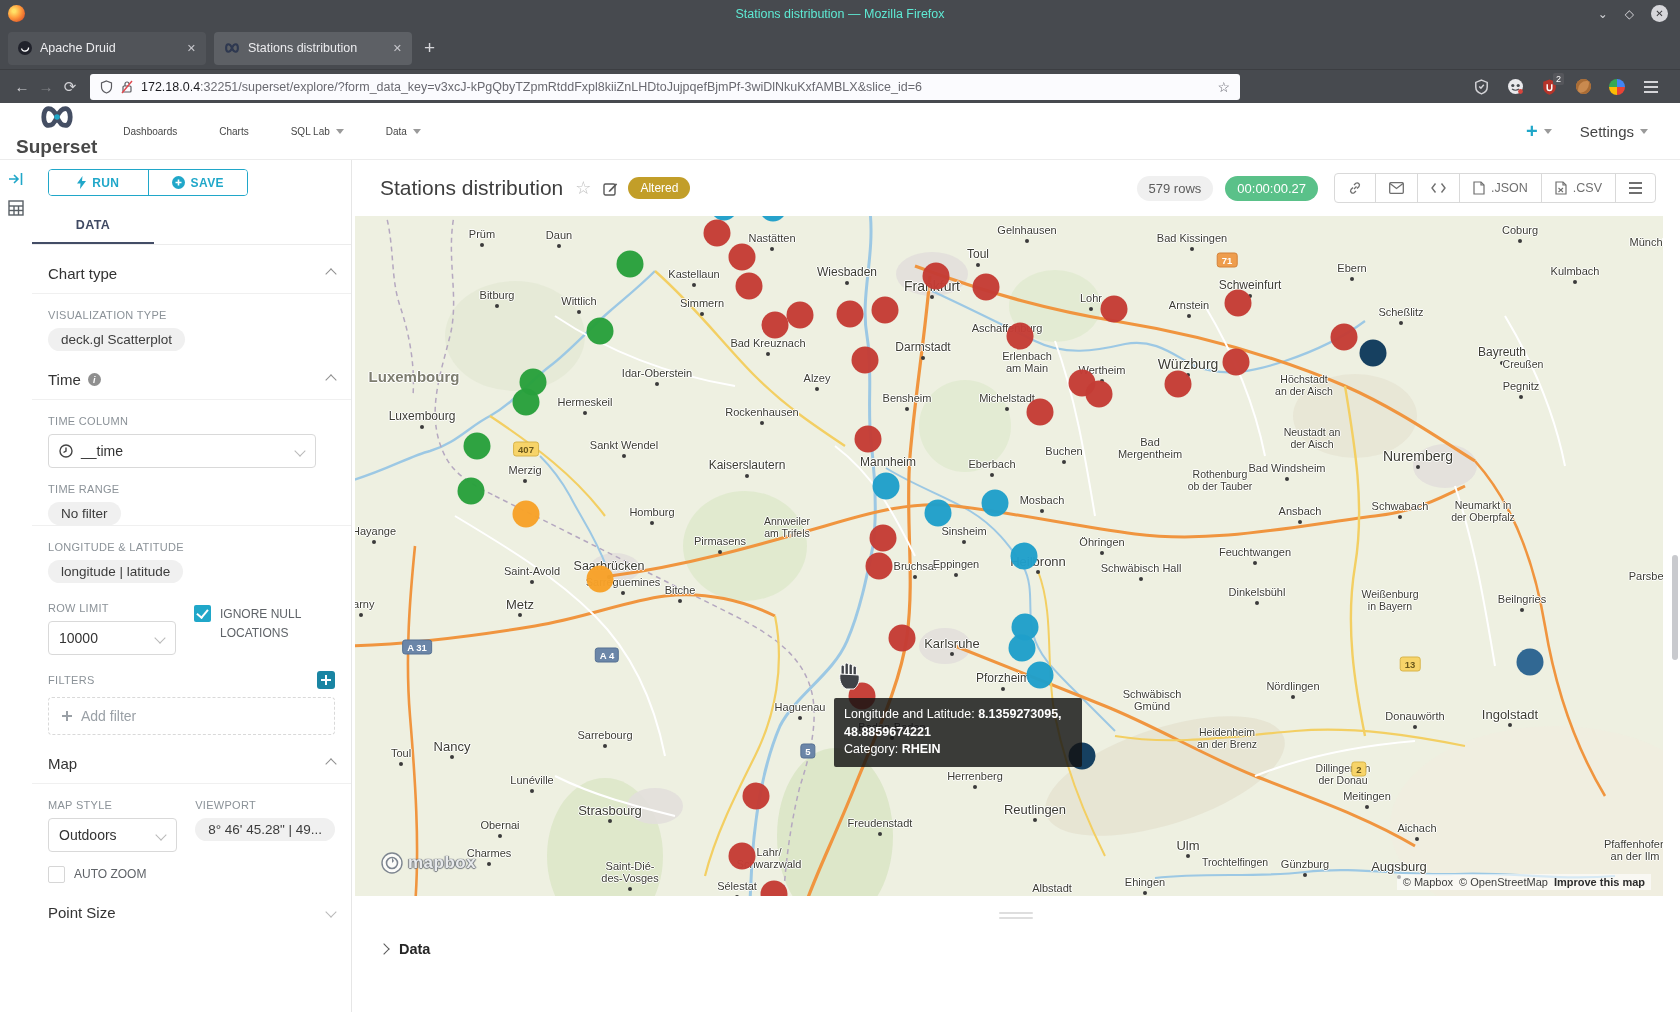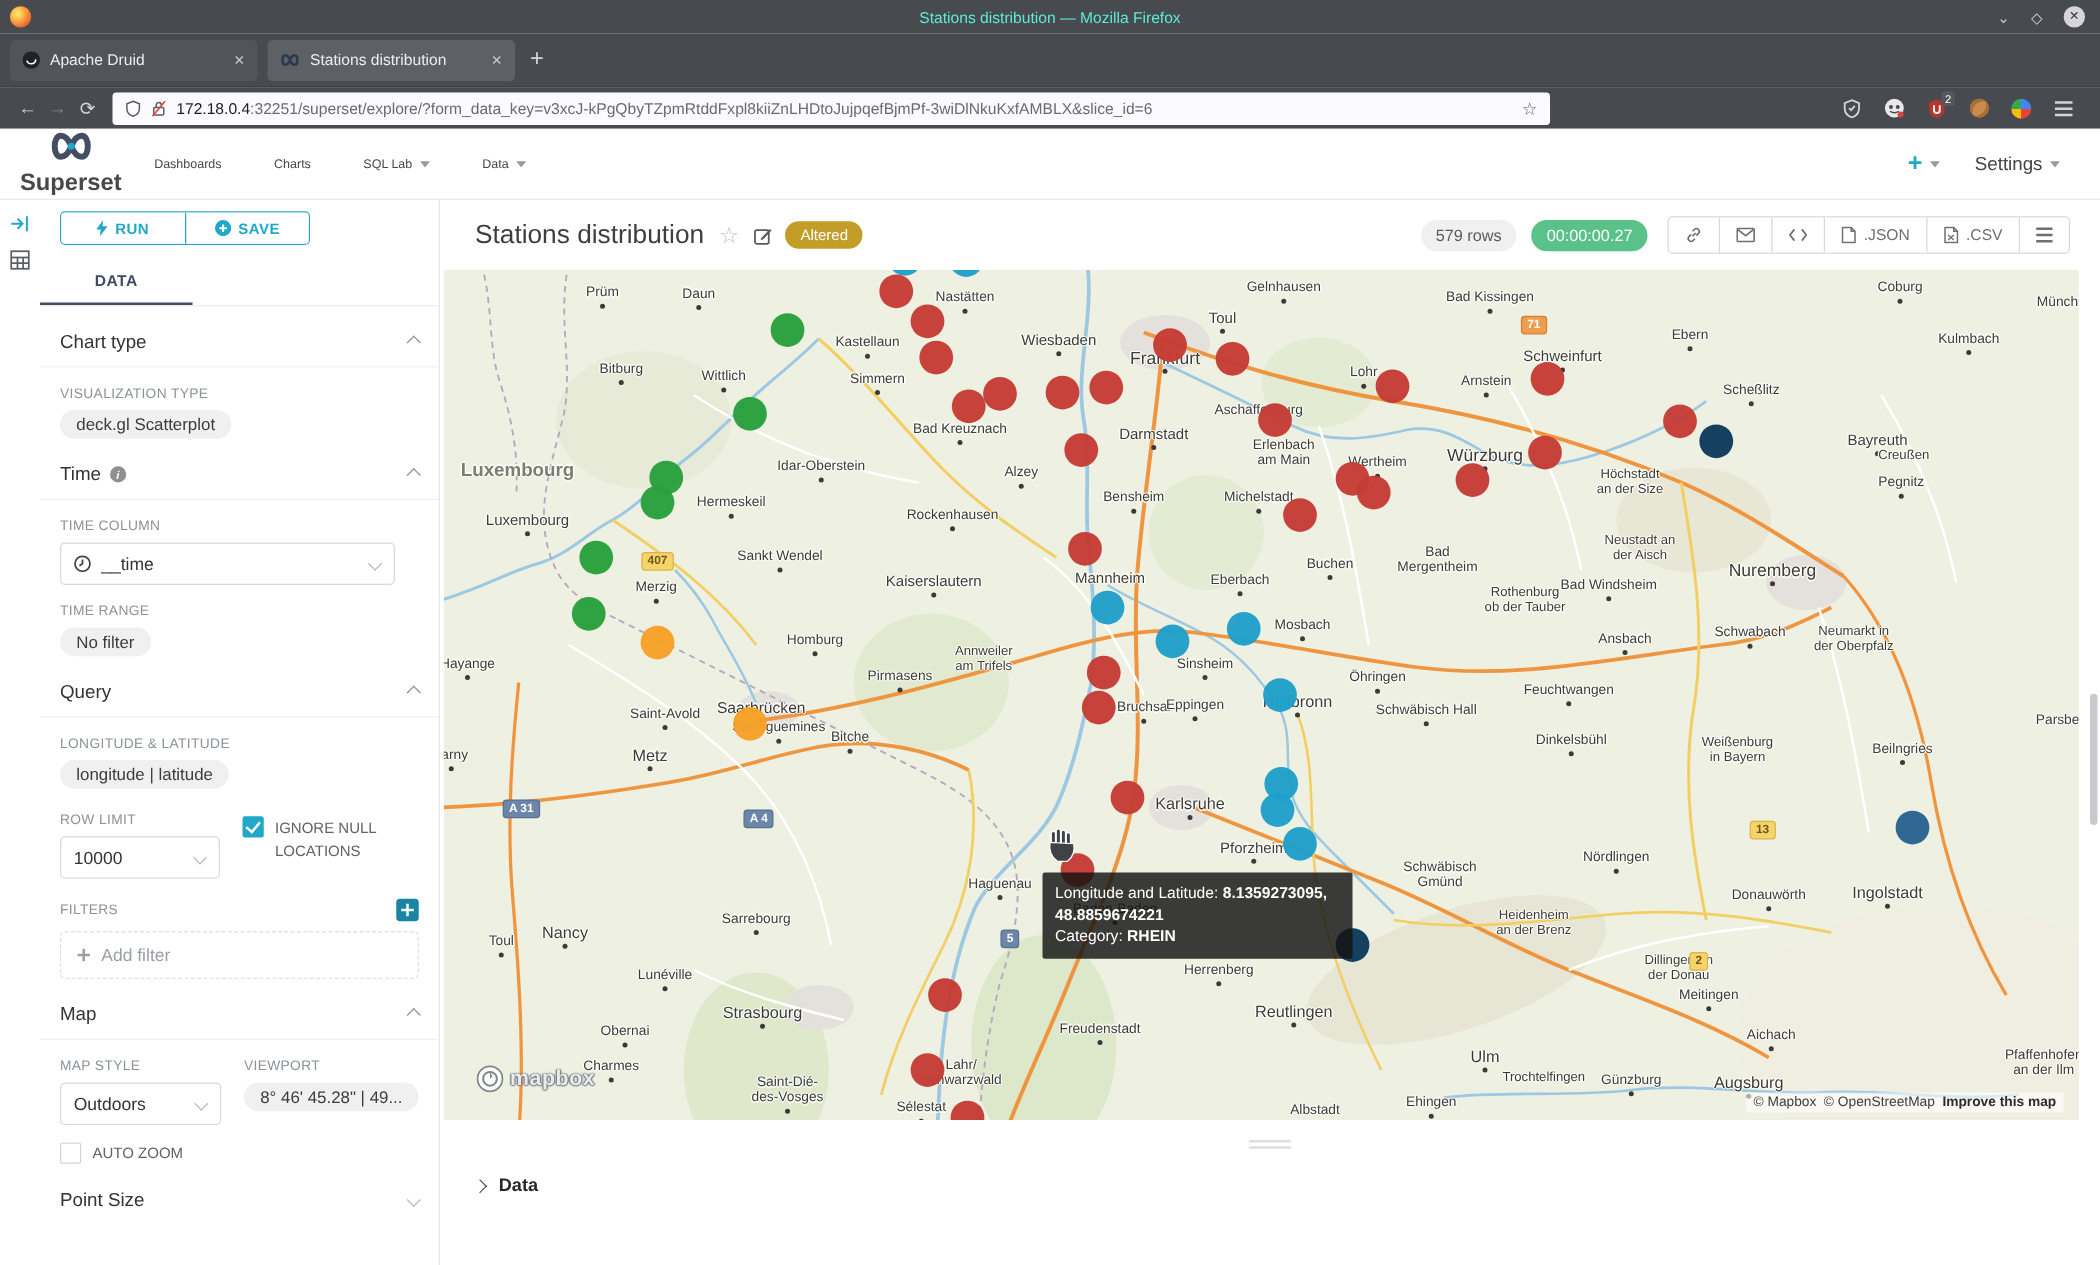--- a/index.html
+++ b/index.html
@@ -336,24 +336,20 @@
             <circle cx="7" cy="7" r="6" fill="none" stroke="#454545" stroke-width="1.4"></circle>
             <path d="M7 3.5 V7 L4.5 8.5" stroke="#454545" stroke-width="1.4" fill="none"></path>
           </svg>
         <span>__time</span>
         <span class="chev chev-d sel-chev"></span>
       </div>
       <div class="flabel">TIME RANGE</div>
       <span class="pill">No filter</span>
     </div>
 
-    <div class="sec-h">
-      <span class="sec-title">Query</span>
-      <span class="chev chev-u"></span>
-    </div>
     <div class="divider"></div>
     <div class="sec-body">
       <div class="flabel">LONGITUDE &amp; LATITUDE</div>
       <span class="pill">longitude | latitude</span>
       <div class="row2" style="margin-top:4px;">
         <div style="width:128px;">
           <div class="flabel">ROW LIMIT</div>
           <div class="selectbox">
             <span>10000</span>
             <span class="chev chev-d sel-chev"></span>
@@ -563,21 +559,21 @@
           <div class="mlabel" style="left: 672px; top: 140px; font-size: 11px;">Erlenbach</div>
           <div class="mlabel" style="left: 672px; top: 152px; font-size: 11px;">am Main</div>
           <div class="mlabel" style="left: 747px; top: 154px; font-size: 11px;">Wertheim</div>
           <div class="mdot" style="left: 747px; top: 165px;"></div>
           <div class="mlabel" style="left: 833px; top: 148px; font-size: 14px;">Würzburg</div>
           <div class="mdot" style="left: 833px; top: 159px;"></div>
           <div class="mlabel" style="left: 1147px; top: 136px; font-size: 12px;">Bayreuth</div>
           <div class="mdot" style="left: 1147px; top: 147px;"></div>
           <div class="mlabel" style="left: 1168px; top: 148px; font-size: 10.5px;">Creußen</div>
           <div class="mlabel" style="left: 949px; top: 163px; font-size: 10.5px;">Höchstadt</div>
-          <div class="mlabel" style="left: 949px; top: 175px; font-size: 10.5px;">an der Size</div>
+          <div class="mlabel" style="left: 949px; top: 175px; font-size: 10.5px;">an der Aisch</div>
           <div class="mlabel" style="left: 1166px; top: 170px; font-size: 11px;">Pegnitz</div>
           <div class="mdot" style="left: 1166px; top: 181px;"></div>
           <div class="mlabel" style="left: 957px; top: 216px; font-size: 10.5px;">Neustadt an</div>
           <div class="mlabel" style="left: 957px; top: 228px; font-size: 10.5px;">der Aisch</div>
           <div class="mlabel" style="left: 932px; top: 252px; font-size: 11px;">Bad Windsheim</div>
           <div class="mdot" style="left: 932px; top: 263px;"></div>
           <div class="mlabel" style="left: 1063px; top: 240px; font-size: 14px;">Nuremberg</div>
           <div class="mdot" style="left: 1063px; top: 251px;"></div>
           <div class="mlabel" style="left: 59px; top: 160px; font-size: 15px; font-weight: 700; color: rgb(125, 125, 111);">Luxembourg</div>
           <div class="mlabel" style="left: 67px; top: 200px; font-size: 12px;">Luxembourg</div>

